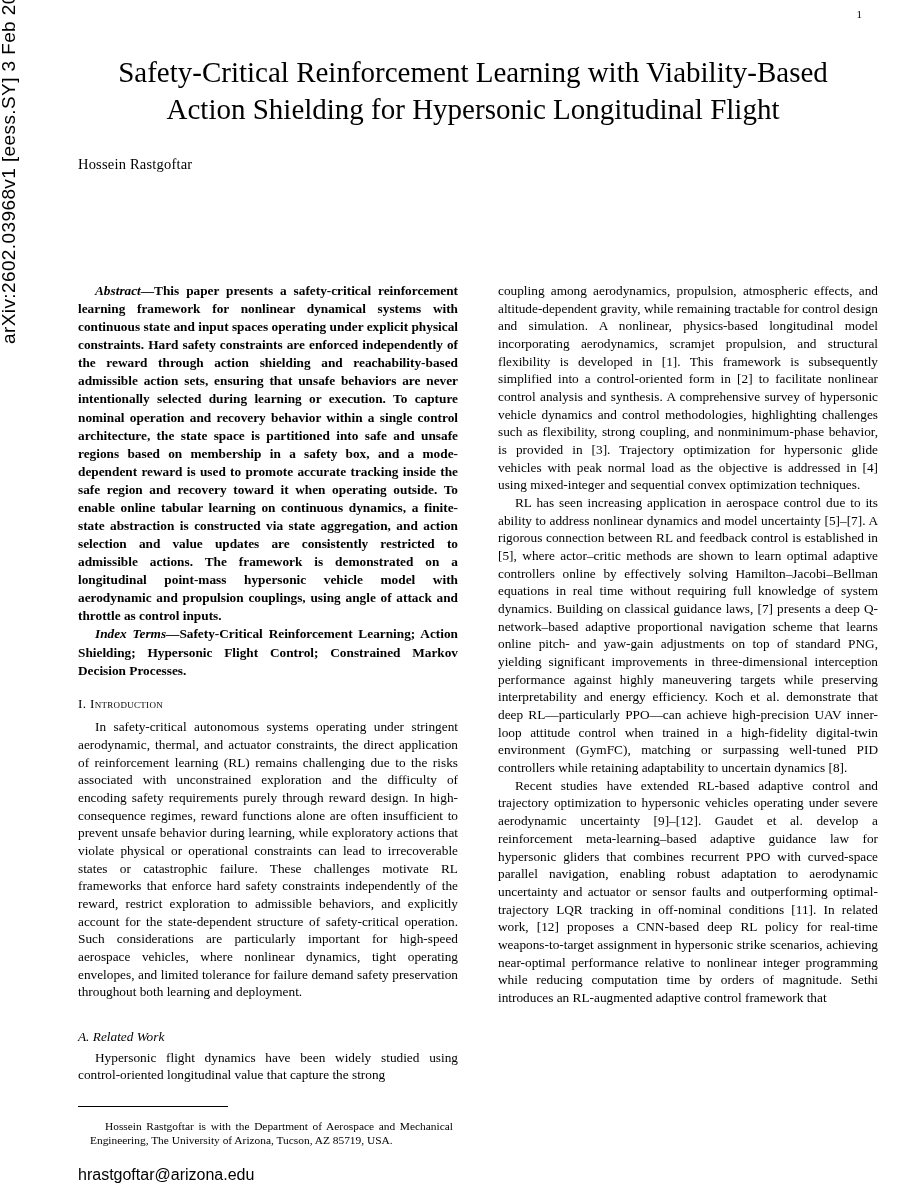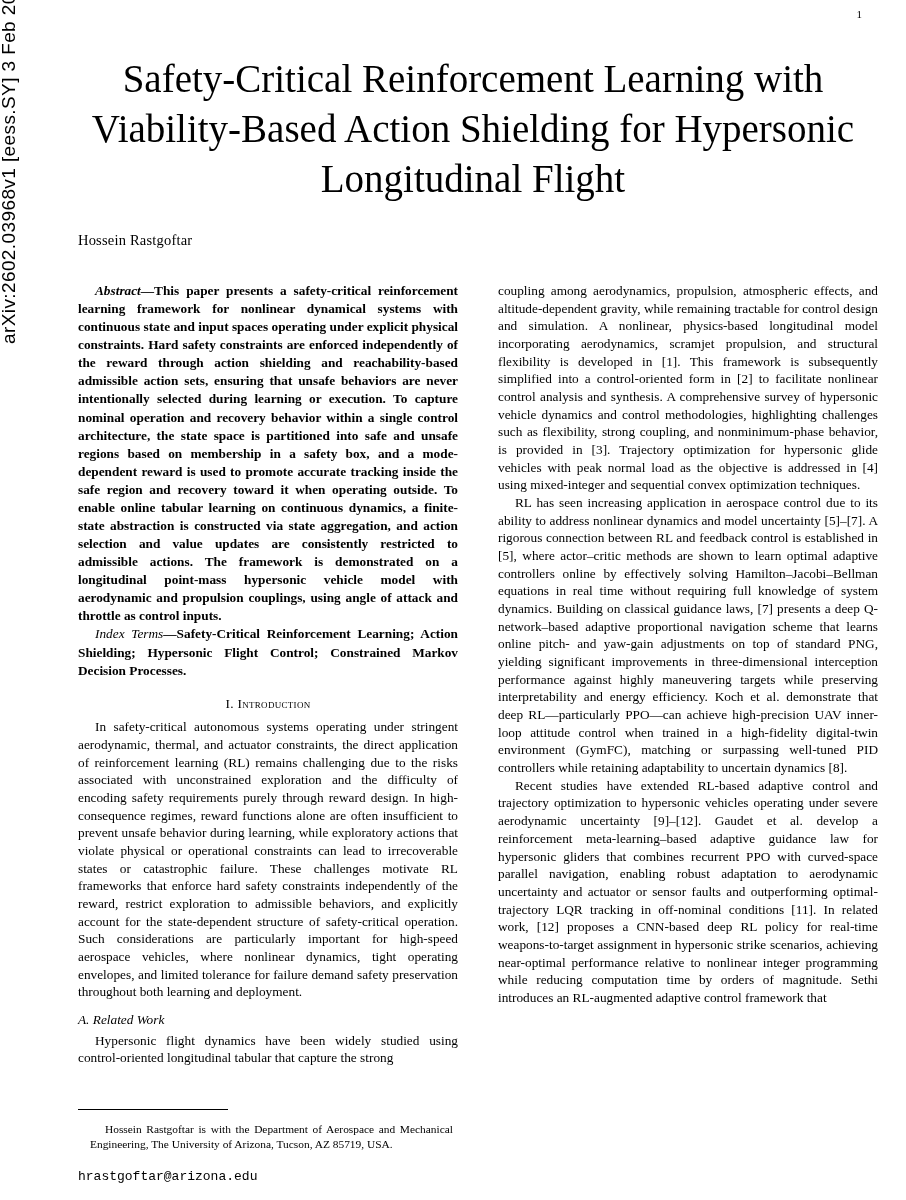--- a/index.html
+++ b/index.html
@@ -39,21 +39,21 @@
     color: #000;
     white-space: nowrap;
   }
   .content {
     position: absolute;
     left: 78px;
     top: 40px;
     width: 790px;
   }
   .title {
-    font-size: 39px;
+    font-size: 29px;
     line-height: 1.28;
     text-align: center;
     margin: 14px 0 0 0;
     padding: 0 10px;
     font-weight: normal;
     font-family: "Liberation Serif", serif;
   }
   .author {
     text-align: left;
     font-size: 14.5px;
@@ -93,32 +93,31 @@
   }
   .indexterms {
     font-weight: bold;
     text-align: justify;
     margin-top: 11px;
     text-indent: 17px;
     line-height: 1.36;
   }
   .indexterms .lead {
     font-style: italic;
-    font-weight: normal;
+    font-weight: bold;
   }
   .section-head {
-    text-align: center;
     margin: 15px 0 6px 0;
     font-size: 13.3px;
     font-variant: small-caps;
     letter-spacing: 0.3px;
   }
   .subsection-head {
     font-style: italic;
-    margin: 10px 0 3px 0;
+    margin: 27px 0 3px 0;
     font-size: 13.3px;
     text-align: left;
   }
   .footnote {
     position: absolute;
     left: 78px;
     bottom: 14px;
     width: 387px;
     font-size: 11.4px;
     line-height: 1.3;
@@ -128,22 +127,22 @@
     width: 150px;
     height: 1px;
     background: #000;
     margin-bottom: 5px;
   }
   .footnote p {
     margin: 12px;
     text-indent: 15px;
   }
   .mono {
-    font-family: Liberation Mono, monospace;
-    font-size: 13px;
+    font-family: Liberation Sans, sans-serif;
+    font-size: 16px;
     text-indent: 0;
     display: block;
     margin-top: 17px;
   }
   .para-gap {
     margin-top: 0;
   }
 </style>
 </head>
 <body>
@@ -165,21 +164,21 @@
       <p class="abstract"><span class="lead">Abstract</span><span>—</span><span>This paper presents a safety-critical reinforcement learning framework for nonlinear dynamical systems with continuous state and input spaces operating under explicit physical constraints. Hard safety constraints are enforced independently of the reward through action shielding and reachability-based admissible action sets, ensuring that unsafe behaviors are never intentionally selected during learning or execution. To capture nominal operation and recovery behavior within a single control architecture, the state space is partitioned into safe and unsafe regions based on membership in a safety box, and a mode-dependent reward is used to promote accurate tracking inside the safe region and recovery toward it when operating outside. To enable online tabular learning on continuous dynamics, a finite-state abstraction is constructed via state aggregation, and action selection and value updates are consistently restricted to admissible actions. The framework is demonstrated on a longitudinal point-mass hypersonic vehicle model with aerodynamic and propulsion couplings, using angle of attack and throttle as control inputs.</span></p>
 
       <p class="indexterms"><span class="lead">Index Terms</span><span>—</span><span>Safety-Critical Reinforcement Learning; Action Shielding; Hypersonic Flight Control; Constrained Markov Decision Processes.</span></p>
 
       <div class="section-head">I. Introduction</div>
 
       <p>In safety-critical autonomous systems operating under stringent aerodynamic, thermal, and actuator constraints, the direct application of reinforcement learning (RL) remains challenging due to the risks associated with unconstrained exploration and the difficulty of encoding safety requirements purely through reward design. In high-consequence regimes, reward functions alone are often insufficient to prevent unsafe behavior during learning, while exploratory actions that violate physical or operational constraints can lead to irrecoverable states or catastrophic failure. These challenges motivate RL frameworks that enforce hard safety constraints independently of the reward, restrict exploration to admissible behaviors, and explicitly account for the state-dependent structure of safety-critical operation. Such considerations are particularly important for high-speed aerospace vehicles, where nonlinear dynamics, tight operating envelopes, and limited tolerance for failure demand safety preservation throughout both learning and deployment.</p>
 
       <div class="subsection-head">A. Related Work</div>
 
-      <p>Hypersonic flight dynamics have been widely studied using control-oriented longitudinal tabular that capture the strong</p>
+      <p>Hypersonic flight dynamics have been widely studied using control-oriented longitudinal value that capture the strong</p>
     </div>
 
     <div class="col">
       <p class="para-gap" style="text-indent:0">coupling among aerodynamics, propulsion, atmospheric effects, and altitude-dependent gravity, while remaining tractable for control design and simulation. A nonlinear, physics-based longitudinal model incorporating aerodynamics, scramjet propulsion, and structural flexibility is developed in [1]. This framework is subsequently simplified into a control-oriented form in [2] to facilitate nonlinear control analysis and synthesis. A comprehensive survey of hypersonic vehicle dynamics and control methodologies, highlighting challenges such as flexibility, strong coupling, and nonminimum-phase behavior, is provided in [3]. Trajectory optimization for hypersonic glide vehicles with peak normal load as the objective is addressed in [4] using mixed-integer and sequential convex optimization techniques.</p>
       <p>RL has seen increasing application in aerospace control due to its ability to address nonlinear dynamics and model uncertainty [5]–[7]. A rigorous connection between RL and feedback control is established in [5], where actor–critic methods are shown to learn optimal adaptive controllers online by effectively solving Hamilton–Jacobi–Bellman equations in real time without requiring full knowledge of system dynamics. Building on classical guidance laws, [7] presents a deep Q-network–based adaptive proportional navigation scheme that learns online pitch- and yaw-gain adjustments on top of standard PNG, yielding significant improvements in three-dimensional interception performance against highly maneuvering targets while preserving interpretability and energy efficiency. Koch et al. demonstrate that deep RL—particularly PPO—can achieve high-precision UAV inner-loop attitude control when trained in a high-fidelity digital-twin environment (GymFC), matching or surpassing well-tuned PID controllers while retaining adaptability to uncertain dynamics [8].</p>
       <p>Recent studies have extended RL-based adaptive control and trajectory optimization to hypersonic vehicles operating under severe aerodynamic uncertainty [9]–[12]. Gaudet et al. develop a reinforcement meta-learning–based adaptive guidance law for hypersonic gliders that combines recurrent PPO with curved-space parallel navigation, enabling robust adaptation to aerodynamic uncertainty and actuator or sensor faults and outperforming optimal-trajectory LQR tracking in off-nominal conditions [11]. In related work, [12] proposes a CNN-based deep RL policy for real-time weapons-to-target assignment in hypersonic strike scenarios, achieving near-optimal performance relative to nonlinear integer programming while reducing computation time by orders of magnitude. Sethi introduces an RL-augmented adaptive control framework that</p>
     </div>
 
   </div>
 

